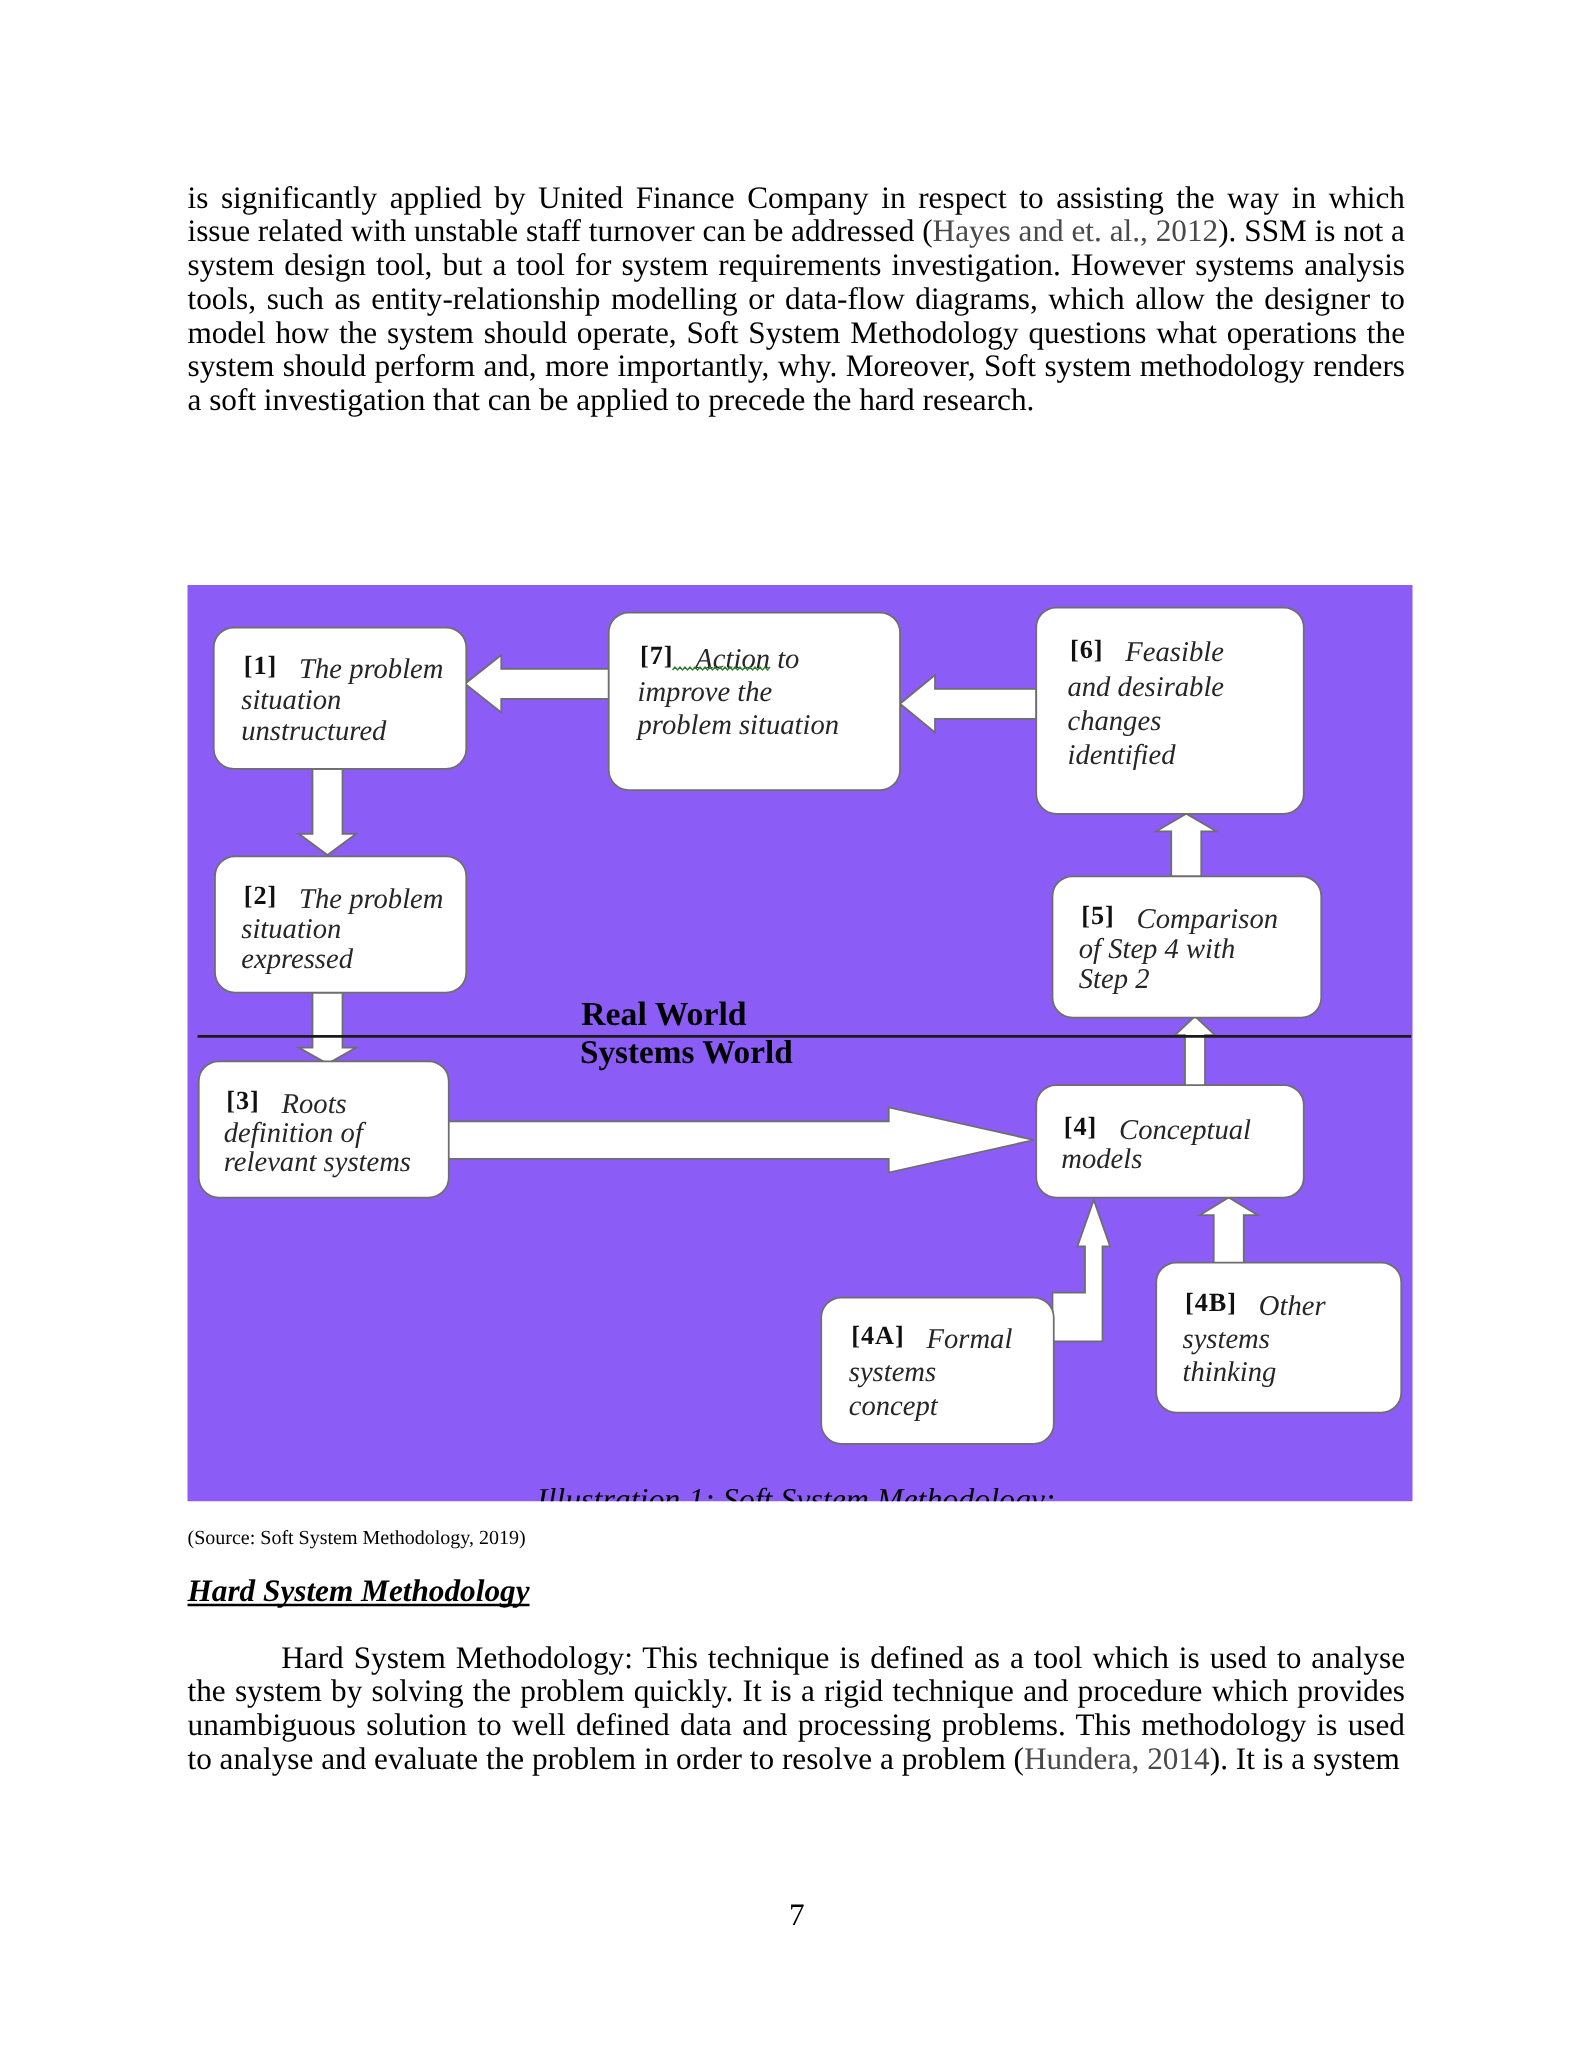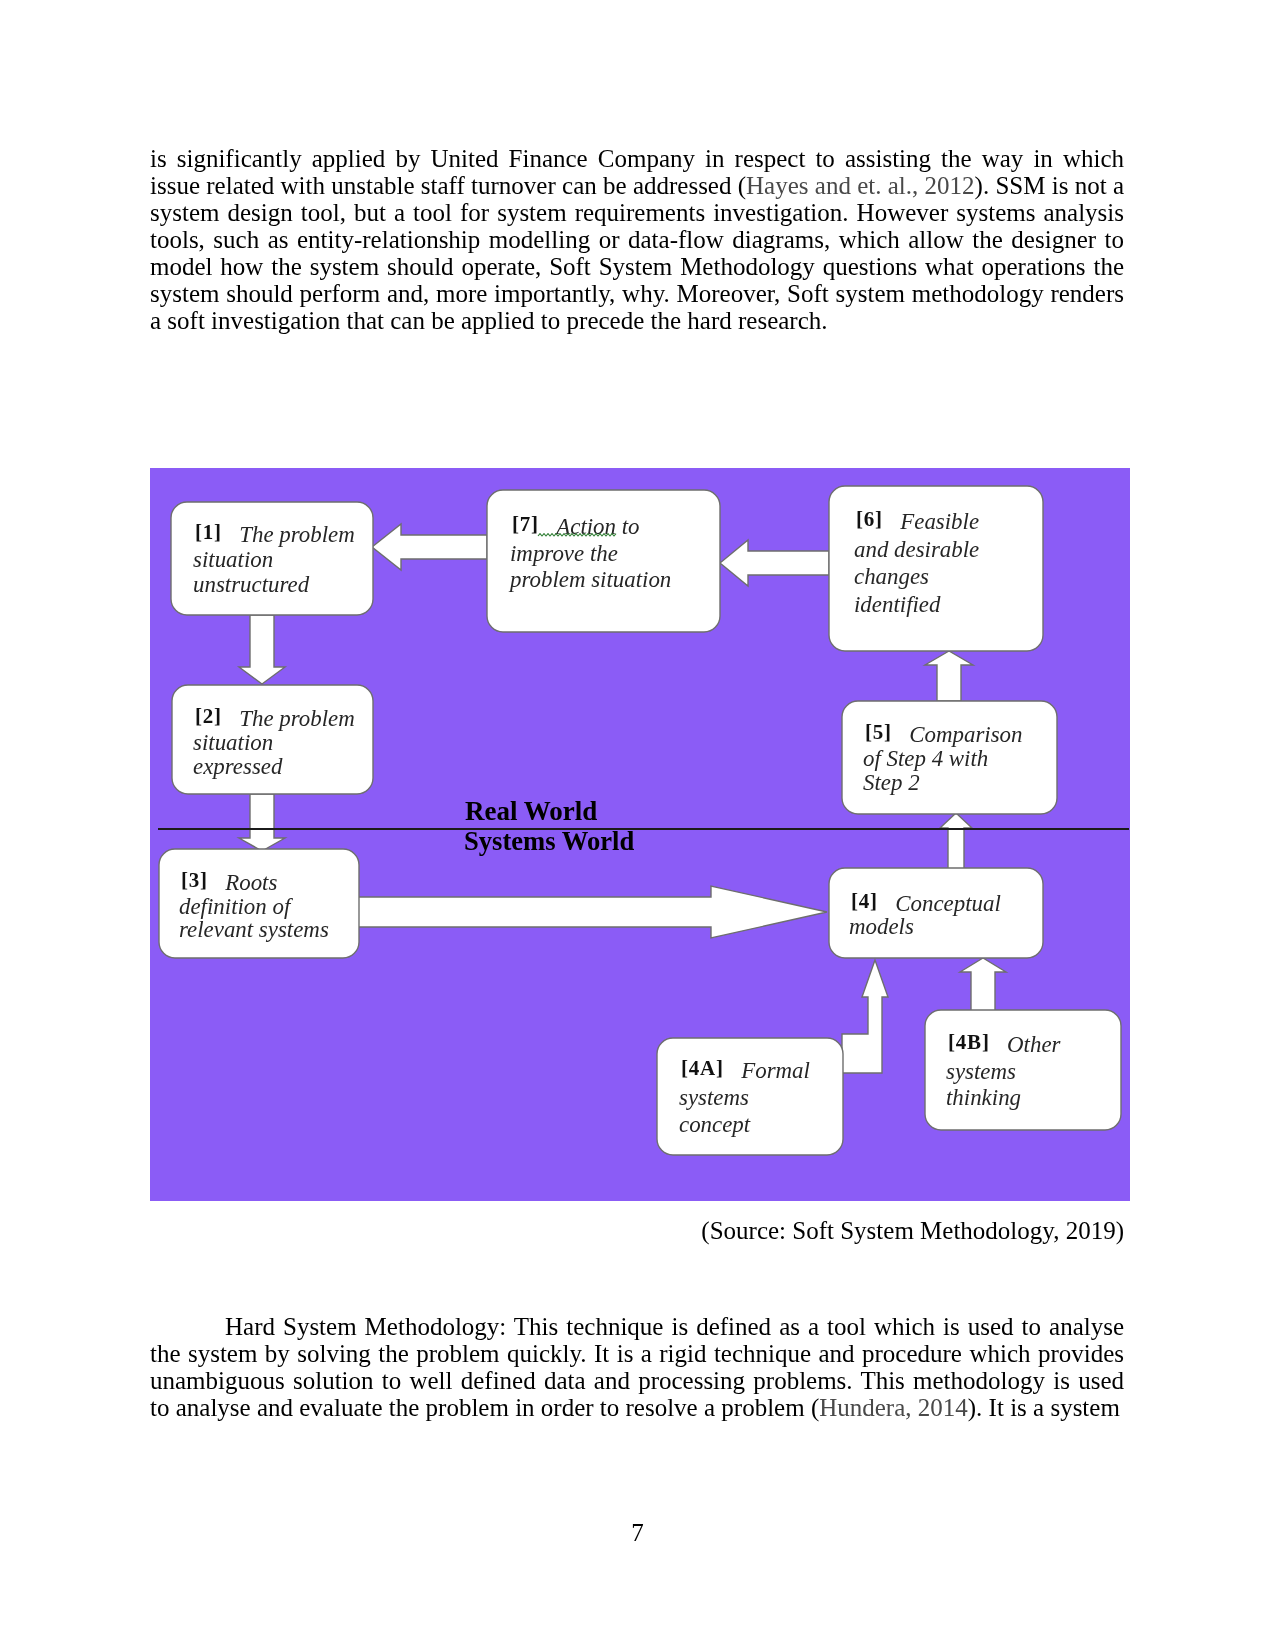--- a/index.html
+++ b/index.html
@@ -5,21 +5,21 @@
   html,body{margin:0;padding:0;}
   body{width:1275px;height:1650px;background:#ffffff;font-family:"Liberation Serif",serif;color:#000;
        -webkit-font-smoothing:antialiased;}
   .page{position:relative;width:1275px;height:1650px;overflow:hidden;}
   p.body{font-size:25px;line-height:27px;text-align:justify;margin:0;width:974px;}
   .para1{position:absolute;left:150px;top:145px;}
   .fig{position:absolute;left:150px;top:468px;width:980px;height:733px;background:#8b5cf6;z-index:1;}
   .caption-clip{position:absolute;left:150px;top:1190px;width:974px;height:11px;overflow:hidden;z-index:2;}
   .caption{position:absolute;left:0;top:-12px;width:974px;text-align:center;
            font-size:25.5px;line-height:43px;font-style:italic;}
-  .source{position:absolute;left:150px;top:1209px;width:974px;text-align:right;font-size:25px;line-height:43px;}
+  .source{position:absolute;left:150px;top:1209px;width:974px;text-align:left;font-size:16px;line-height:43px;}
   .h2{position:absolute;left:150px;top:1252px;font-size:25px;line-height:43px;font-weight:bold;font-style:italic;text-decoration:underline;text-decoration-skip-ink:none;}
   .para2{position:absolute;left:150px;top:1297px;}
   .para2 p{text-indent:75px;margin-top:16px;}
   .pagenum{position:absolute;left:0;top:1511px;width:1275px;text-align:center;font-size:25px;line-height:43px;}
   svg{display:block;}
 </style>
 </head>
 <body>
 
 <div class="page">
@@ -75,18 +75,22 @@
         <g>
           <rect x="337" y="22" width="233" height="142" rx="16" ry="16" fill="#fff" stroke="#6e6e6e" stroke-width="1.4"></rect>
           <text x="362" y="66" font-size="22.9" fill="#262626" font-family="&quot;Liberation Serif&quot;,serif"><tspan x="362" dy="-3" fill="#111111" font-weight="bold" font-style="normal" font-size="21" letter-spacing="0.8" xml:space="preserve">[7]  </tspan><tspan dy="3" font-style="italic">Action to</tspan><tspan x="360" dy="26.5" font-style="italic">improve the</tspan><tspan x="360" dy="26.5" font-style="italic">problem situation</tspan></text>
         </g>
         <path d="M 388 68 L 390 65.6 L 392 68 L 394 65.6 L 396 68 L 398 65.6 L 400 68 L 402 65.6 L 404 68 L 406 65.6 L 408 68 L 410 65.6 L 412 68 L 414 65.6 L 416 68 L 418 65.6 L 420 68 L 422 65.6 L 424 68 L 426 65.6 L 428 68 L 430 65.6 L 432 68 L 434 65.6 L 436 68 L 438 65.6 L 440 68 L 442 65.6 L 444 68 L 446 65.6 L 448 68 L 450 65.6 L 452 68 L 454 65.6 L 456 68 L 458 65.6 L 460 68 L 462 65.6 L 464 68 L 466 65.6" fill="none" stroke="#2e7d32" stroke-width="1.1"></path>
         <text x="315" y="352" font-size="27" font-weight="bold" font-family="&quot;Liberation Serif&quot;,serif">Real World</text>
         <text x="314" y="382" font-size="26.6" font-weight="bold" font-family="&quot;Liberation Serif&quot;,serif">Systems World</text>
       </svg>
   </div>
 
+  <div class="caption-clip">
+    <div class="caption">Illustration 1: Soft System Methodology:</div>
+  </div>
   <div class="source">(Source: Soft System Methodology, 2019)</div>
+  <div class="h2">Hard System Methodology</div>
   <div class="para2">
     <p class="body"><span>Hard System Methodology: This technique is defined as a tool which is used to analyse the system by solving the problem quickly. It is a rigid technique and procedure which provides unambiguous solution to well defined data and processing problems. This methodology is used to analyse and evaluate the problem in order to resolve a problem (</span><span style="color: rgb(73, 73, 73);">Hundera, 2014</span><span>). It is a system</span></p>
   </div>
   <div class="pagenum">7</div>
 </div>
 
 </body></html>

